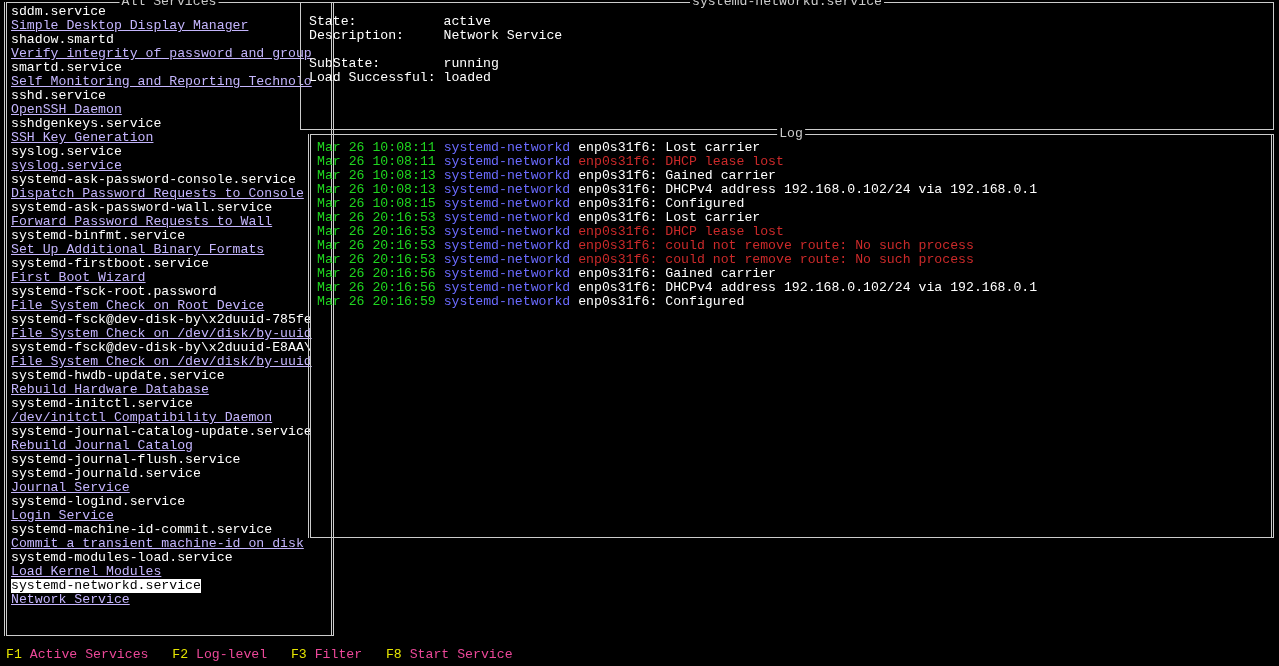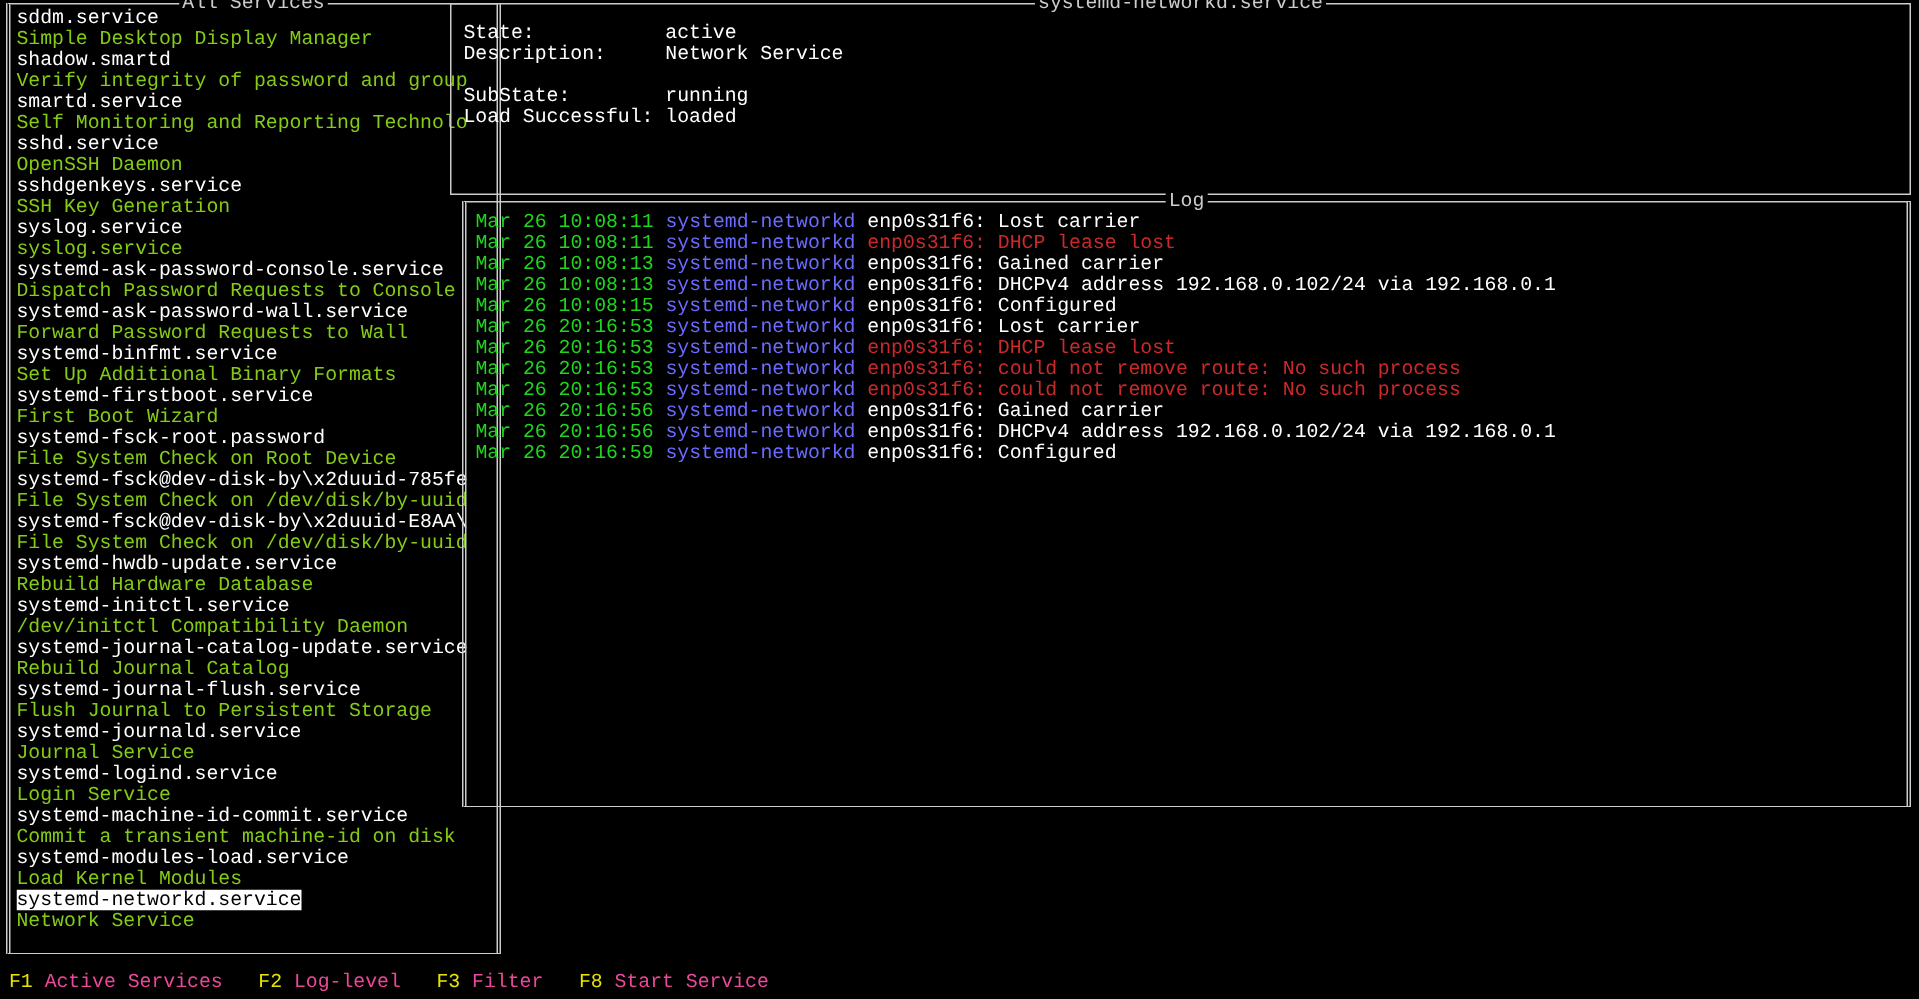--- a/index.html
+++ b/index.html
@@ -49,21 +49,21 @@
     height: 404px;
     border-left: 3px double #ccc;
     border-right: 3px double #ccc;
   }
   .services-list {
     padding: 2px 4px 2px 4px;
     overflow: hidden;
     height: 100%;
   }
   .service-item { white-space: nowrap; overflow: hidden; color: #fff; }
-  .service-desc { white-space: nowrap; overflow: hidden; color: #84cc16; }
+  .service-desc { white-space: nowrap; overflow: hidden; color: #c4b5fd; text-decoration: underline; }
   .selected { background: #fff; color: #000; display: inline-block; }
   .detail-body {
     padding: 12px 8px 4px 8px;
     color: #fff;
   }
   .detail-row { white-space: pre; }
   .log-body {
     padding: 6px 6px 4px 6px;
   }
   .log-line { white-space: pre; }
@@ -112,21 +112,20 @@
       <div class="service-desc">File System Check on /dev/disk/by-uuid</div>
       <div class="service-item">systemd-fsck@dev-disk-by\x2duuid-E8AA\</div>
       <div class="service-desc">File System Check on /dev/disk/by-uuid</div>
       <div class="service-item">systemd-hwdb-update.service</div>
       <div class="service-desc">Rebuild Hardware Database</div>
       <div class="service-item">systemd-initctl.service</div>
       <div class="service-desc">/dev/initctl Compatibility Daemon</div>
       <div class="service-item">systemd-journal-catalog-update.service</div>
       <div class="service-desc">Rebuild Journal Catalog</div>
       <div class="service-item">systemd-journal-flush.service</div>
-      <div class="service-desc">Flush Journal to Persistent Storage</div>
       <div class="service-item">systemd-journald.service</div>
       <div class="service-desc">Journal Service</div>
       <div class="service-item">systemd-logind.service</div>
       <div class="service-desc">Login Service</div>
       <div class="service-item">systemd-machine-id-commit.service</div>
       <div class="service-desc">Commit a transient machine-id on disk</div>
       <div class="service-item">systemd-modules-load.service</div>
       <div class="service-desc">Load Kernel Modules</div>
       <div class="service-item"><span class="selected">systemd-networkd.service</span></div>
       <div class="service-desc">Network Service</div>

